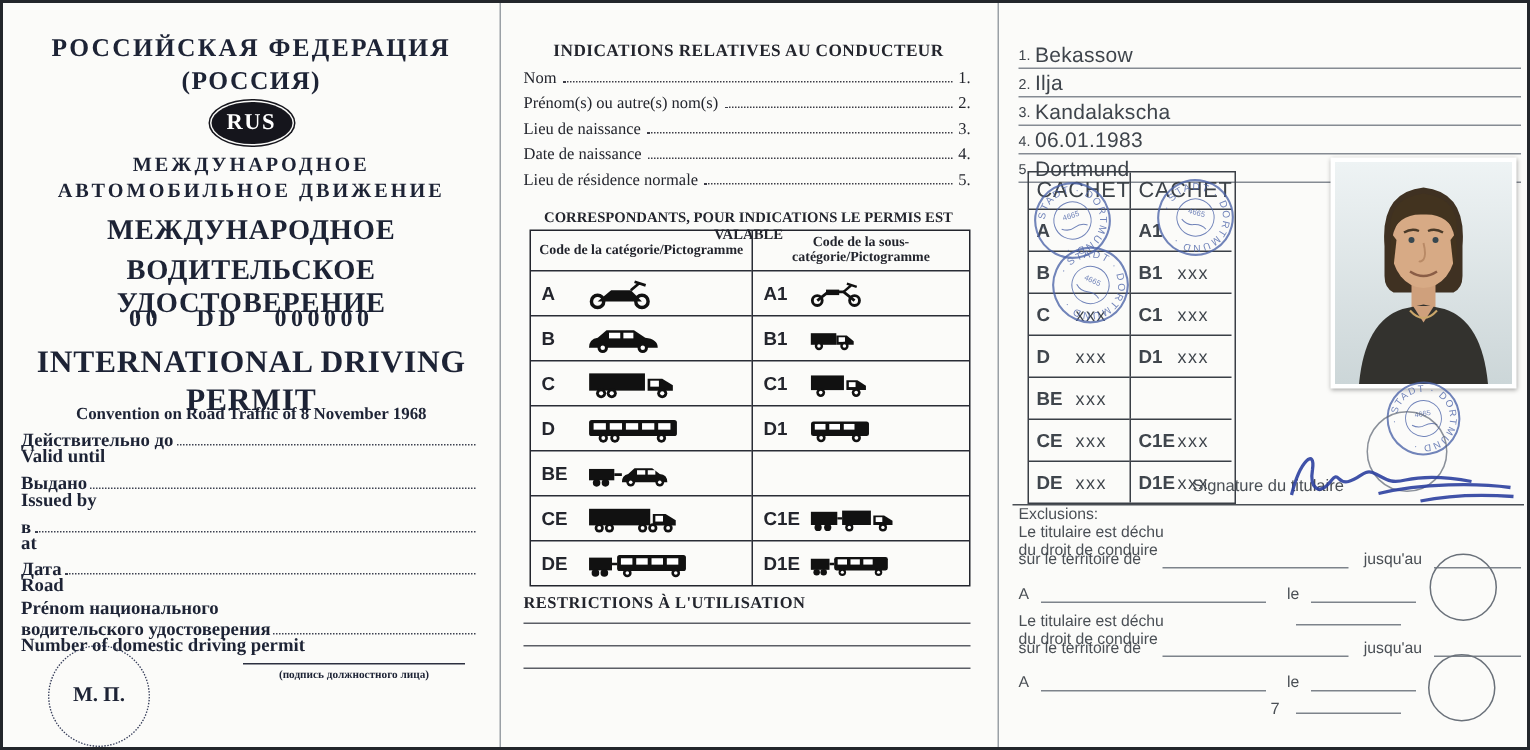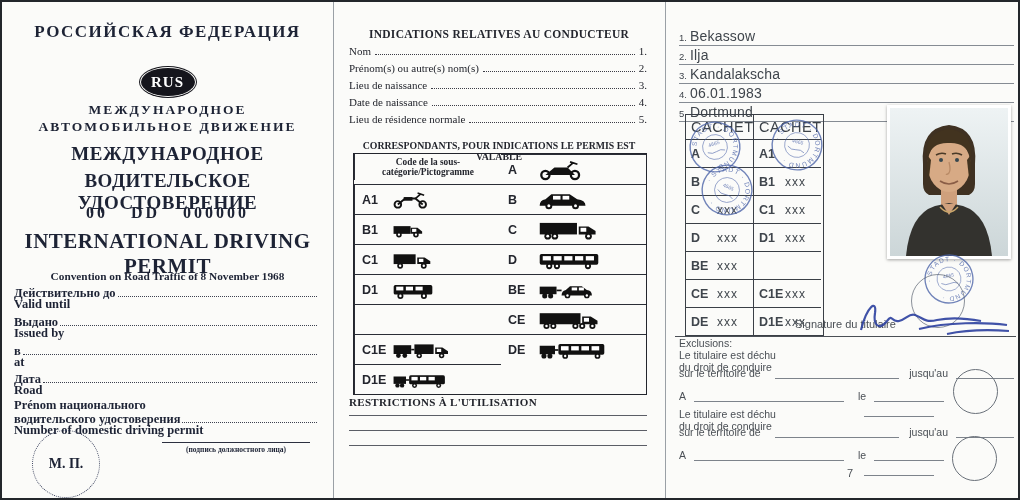--- a/index.html
+++ b/index.html
@@ -71,20 +71,21 @@
   .ex-extra{position:absolute;border-top:1px solid #7d838b;}
   .ex-pagenum{position:absolute;font-size:11px;color:#4a4f55;}
 </style>
 </head>
 <body>
 
 <div class="stage">
 
   <section class="page-left">
     <div class="lp-center lp-title" style="top:20px">РОССИЙСКАЯ ФЕДЕРАЦИЯ</div>
+    <div class="lp-center lp-sub" style="top:42px">(РОССИЯ)</div>
     <div class="rus-oval" style="top:66px">RUS</div>
     <div class="lp-center lp-motto" style="top:100px">МЕЖДУНАРОДНОЕ</div>
     <div class="lp-center lp-motto" style="top:117px">АВТОМОБИЛЬНОЕ ДВИЖЕНИЕ</div>
     <div class="lp-center lp-big" style="top:141px">МЕЖДУНАРОДНОЕ</div>
     <div class="lp-center lp-big" style="top:168px">ВОДИТЕЛЬСКОЕ УДОСТОВЕРЕНИЕ</div>
     <div class="lp-center lp-num" style="top:202px">00 DD 000000</div>
     <div class="lp-center lp-idp" style="top:227px">INTERNATIONAL DRIVING PERMIT</div>
     <div class="lp-center lp-conv" style="top:267.5px">Convention on Road Traffic of 8 November 1968</div>
     <div id="left-fields">
         <div class="lf-row" style="top: 282px;">
@@ -146,20 +147,21 @@
           <span class="mf-num">4.</span>
         </div>
         <div class="mf-row" style="top: 110px;">
           <span>Lieu de résidence normale</span>
           <span class="mf-fill"></span>
           <span class="mf-num">5.</span>
         </div>
       </div>
     <div class="mp-cath" style="top:137.5px">CORRESPONDANTS, POUR INDICATIONS LE PERMIS EST VALABLE</div>
     <div class="mtable" id="cat-table">
+        <div class="mt-cell mt-head">Code de la catégorie/Pictogramme</div>
         <div class="mt-cell mt-head mt-c2">Code de la sous-catégorie/Pictogramme</div>
         <div class="mt-cell mt-body">
           <span class="mt-code">A</span>
           <span class="mt-icon">
             <svg width="46" height="22" viewBox="0 0 56 24">
               <circle cx="9" cy="18" r="5" fill="none" stroke="#111" stroke-width="2.8"></circle>
               <circle cx="45" cy="18" r="5" fill="none" stroke="#111" stroke-width="2.8"></circle>
               <path d="M9 18 L20 9 H36 L45 18 Z" fill="#111"></path>
               <path d="M36 9 L43 3 M39 2 L48 5" stroke="#111" stroke-width="2.2" fill="none"></path>
             </svg>

